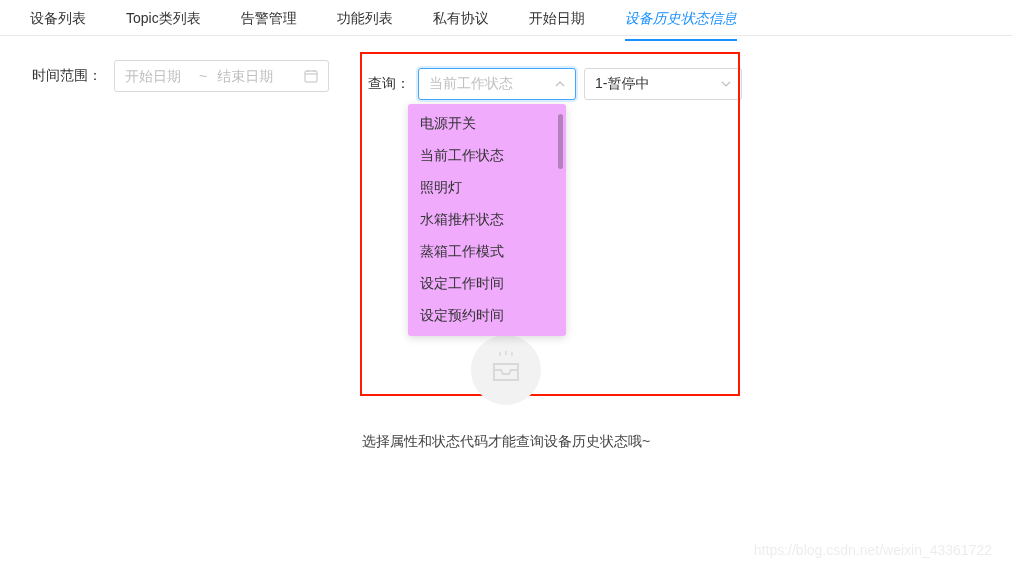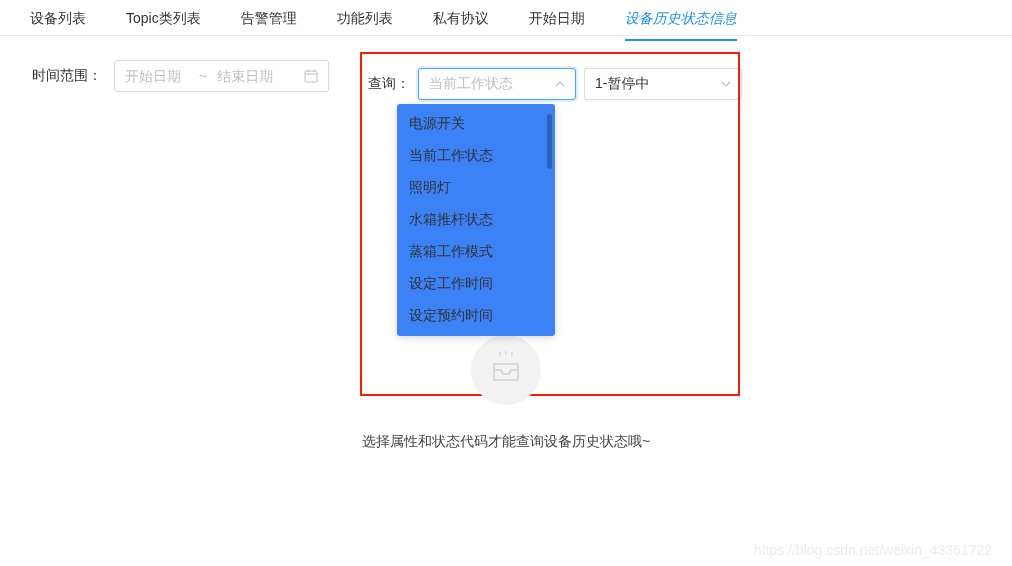--- a/index.html
+++ b/index.html
@@ -112,23 +112,23 @@
       color: #bfbfbf;
     }
     .arrow {
       width: 10px;
       height: 10px;
     }
     .arrow svg { display: block; }
     .dropdown {
       position: absolute;
       top: 104px;
-      left: 397px;
+      left: 408px;
       width: 158px;
-      background: #3b82f6;
+      background: #f0abfc;
       border-radius: 3px;
       box-shadow: 0 2px 8px rgba(0,0,0,0.15);
       padding: 4px 0;
       z-index: 10;
     }
     .dropdown-inner {
       max-height: 248px;
       overflow: hidden;
       position: relative;
     }

